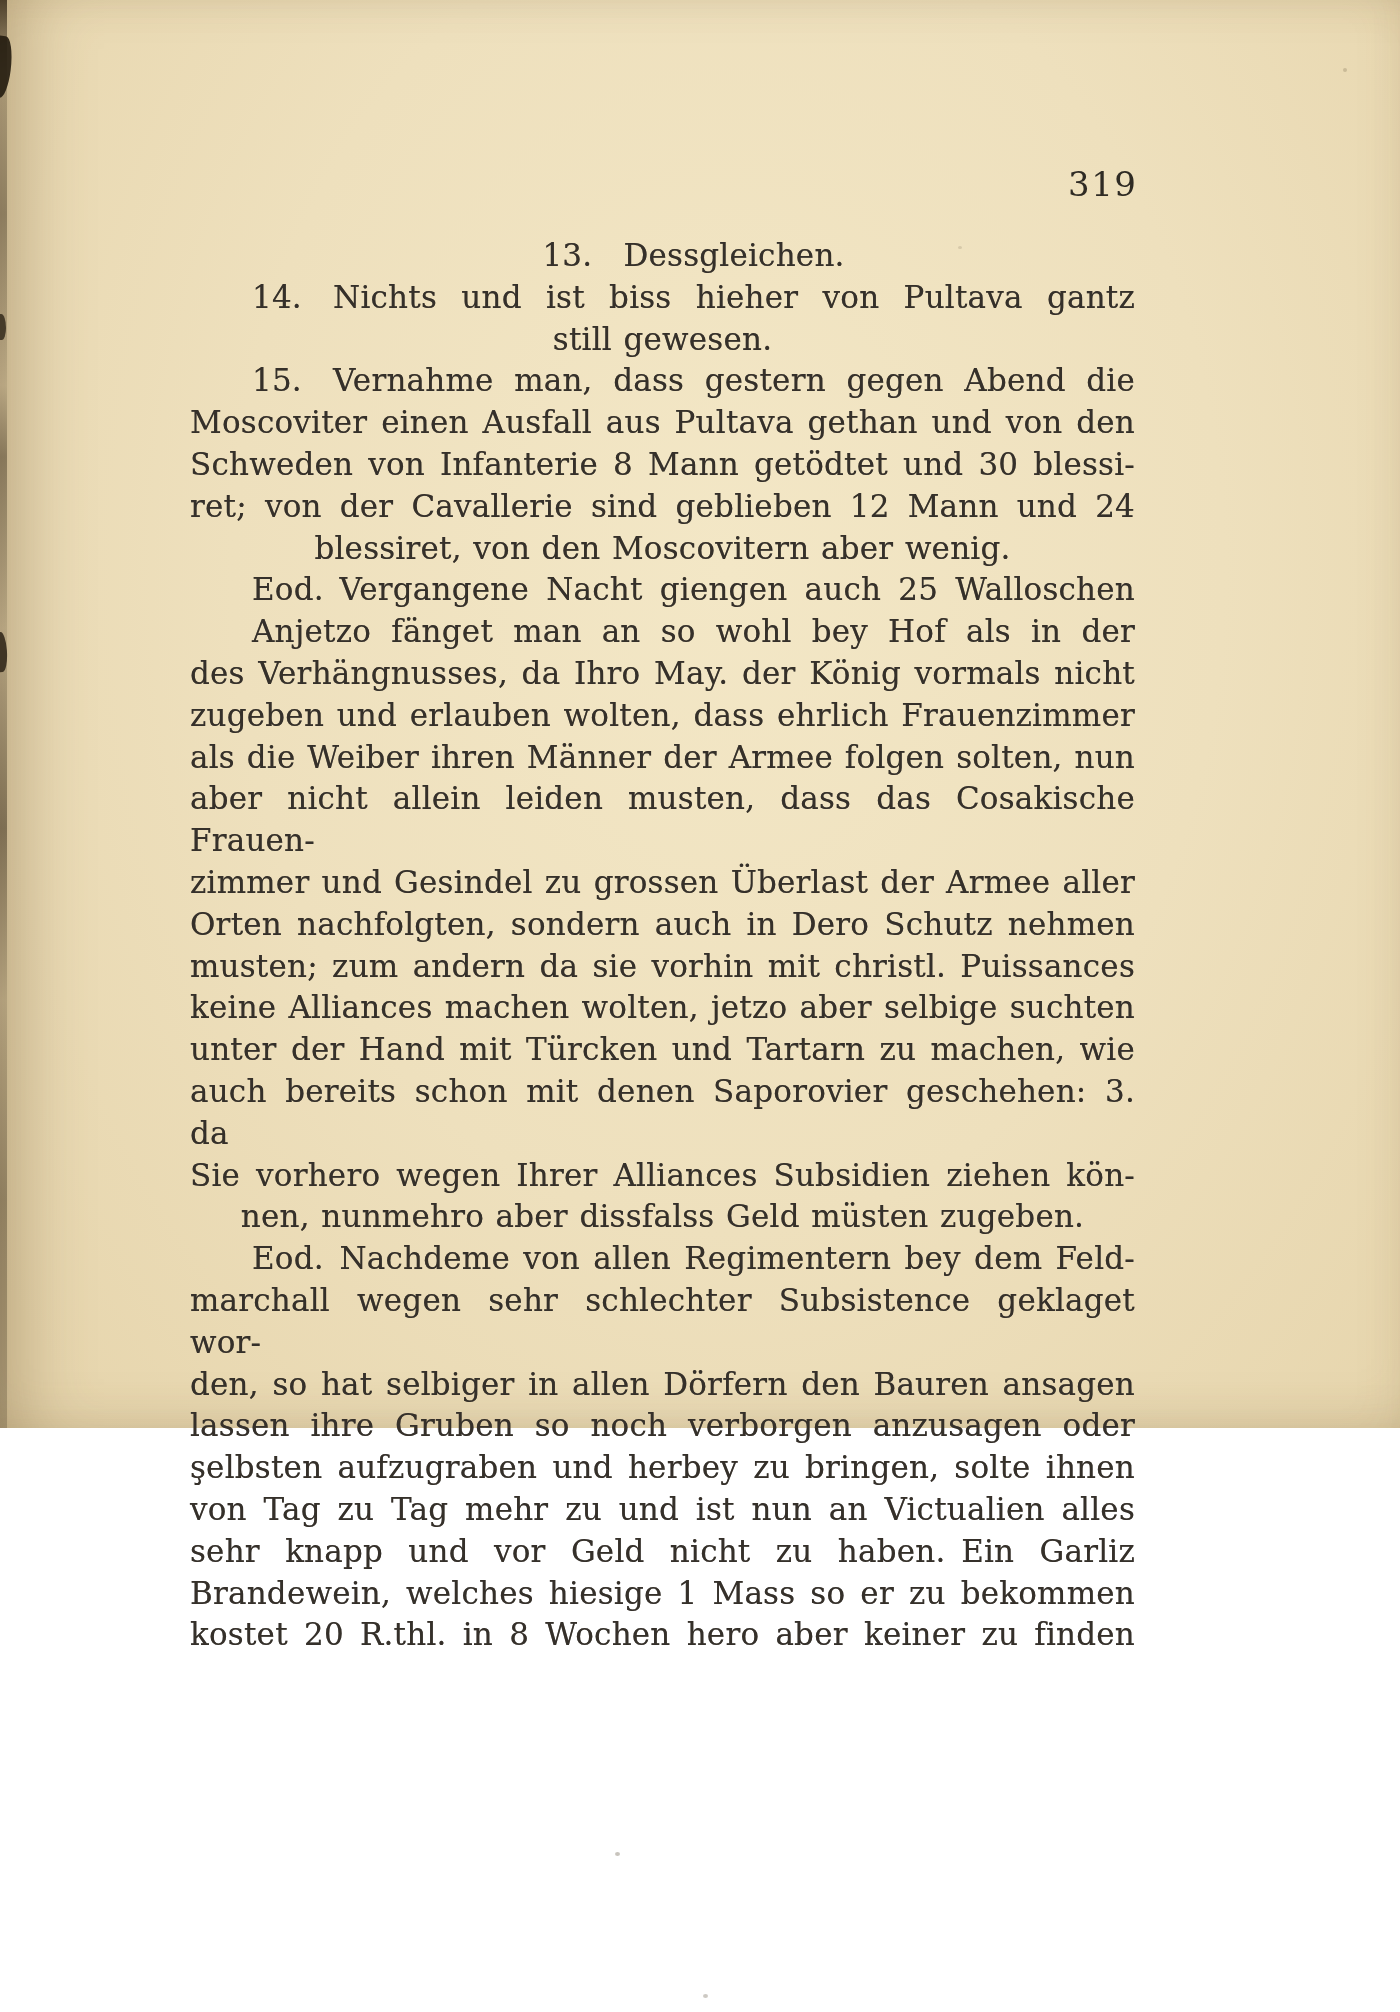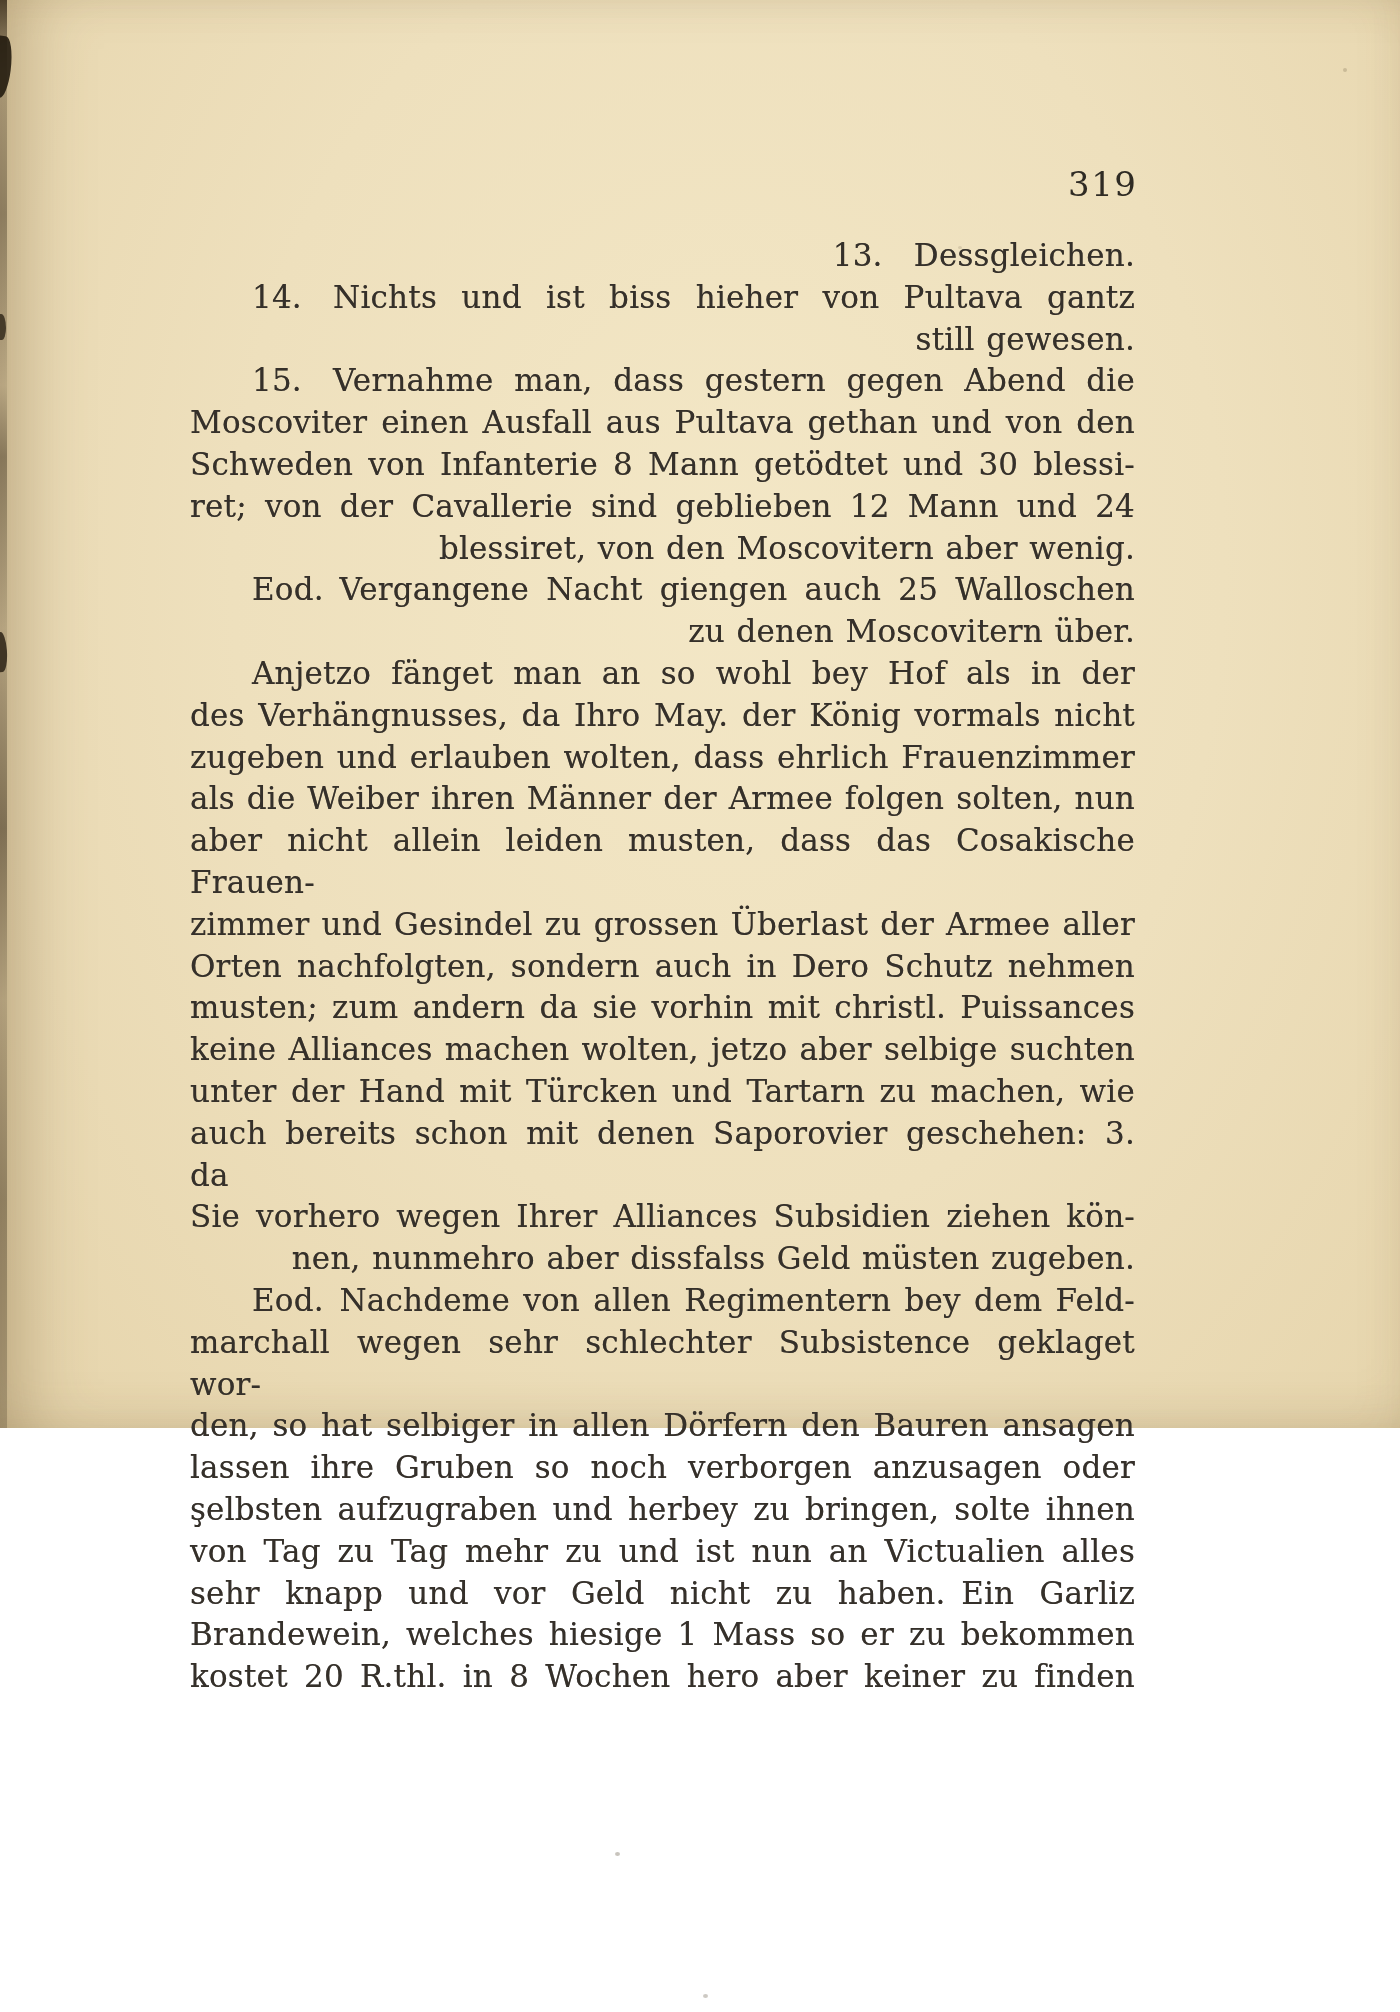--- a/index.html
+++ b/index.html
@@ -58,21 +58,21 @@
   .text-block {
     position: absolute;
     left: 190px; top: 235px;
     width: 945px;
     font-size: 31px;
     line-height: 41.8px;
     letter-spacing: 0.2px;
     word-spacing: 1.5px;
     text-shadow: 0 0 0.5px rgba(53, 48, 40, 0.55);
   }
-  .line { white-space: normal; text-align: right; }
+  .line { white-space: normal; text-align: center; }
   .line.just { text-align: justify; text-align-last: justify; }
   .line.indent { padding-left: 62px; }
 </style>
 </head>
 <body>
 
 <div class="page">
   <div class="vignette"></div>
 
   <div class="edge-strip"></div>
@@ -90,21 +90,20 @@
   <div class="text-block">
       <div class="line indent">13. Dessgleichen.</div>
       <div class="line indent just">14. Nichts und ist biss hieher von Pultava gantz</div>
       <div class="line">still gewesen.</div>
       <div class="line indent just">15. Vernahme man, dass gestern gegen Abend die</div>
       <div class="line just">Moscoviter einen Ausfall aus Pultava gethan und von den</div>
       <div class="line just">Schweden von Infanterie 8 Mann getödtet und 30 blessi-</div>
       <div class="line just">ret; von der Cavallerie sind geblieben 12 Mann und 24</div>
       <div class="line">blessiret, von den Moscovitern aber wenig.</div>
       <div class="line indent just">Eod. Vergangene Nacht giengen auch 25 Walloschen</div>
-      <div class="line">zu denen Moscovitern über.</div>
       <div class="line indent just">Anjetzo fänget man an so wohl bey Hof als in der</div>
       <div class="line just">des Verhängnusses, da Ihro May. der König vormals nicht</div>
       <div class="line just">zugeben und erlauben wolten, dass ehrlich Frauenzimmer</div>
       <div class="line just">als die Weiber ihren Männer der Armee folgen solten, nun</div>
       <div class="line just">aber nicht allein leiden musten, dass das Cosakische Frauen-</div>
       <div class="line just">zimmer und Gesindel zu grossen Überlast der Armee aller</div>
       <div class="line just">Orten nachfolgten, sondern auch in Dero Schutz nehmen</div>
       <div class="line just">musten; zum andern da sie vorhin mit christl. Puissances</div>
       <div class="line just">keine Alliances machen wolten, jetzo aber selbige suchten</div>
       <div class="line just">unter der Hand mit Türcken und Tartarn zu machen, wie</div>

